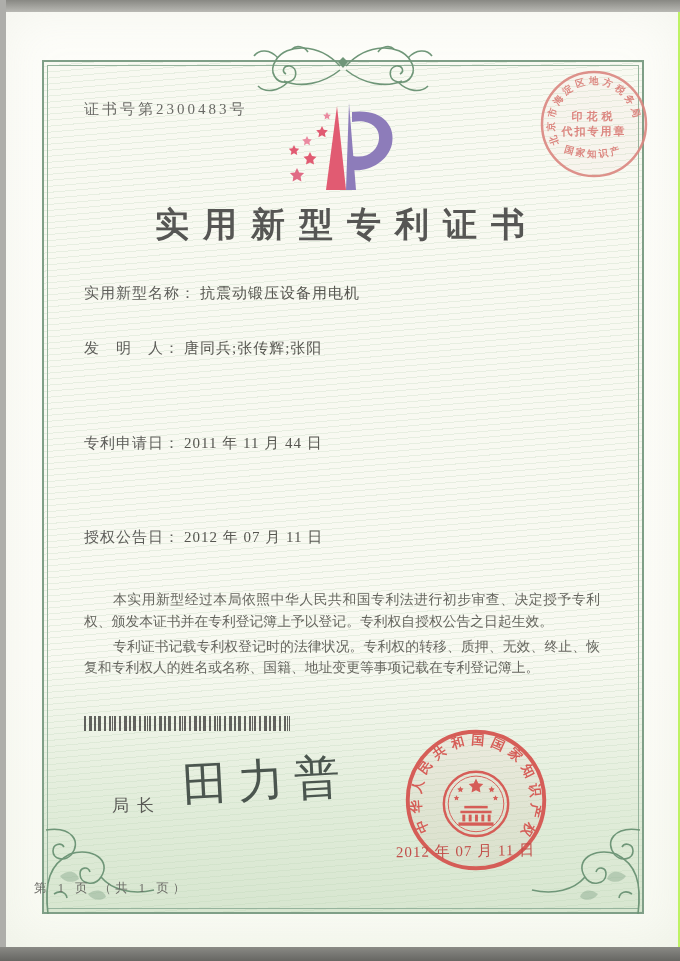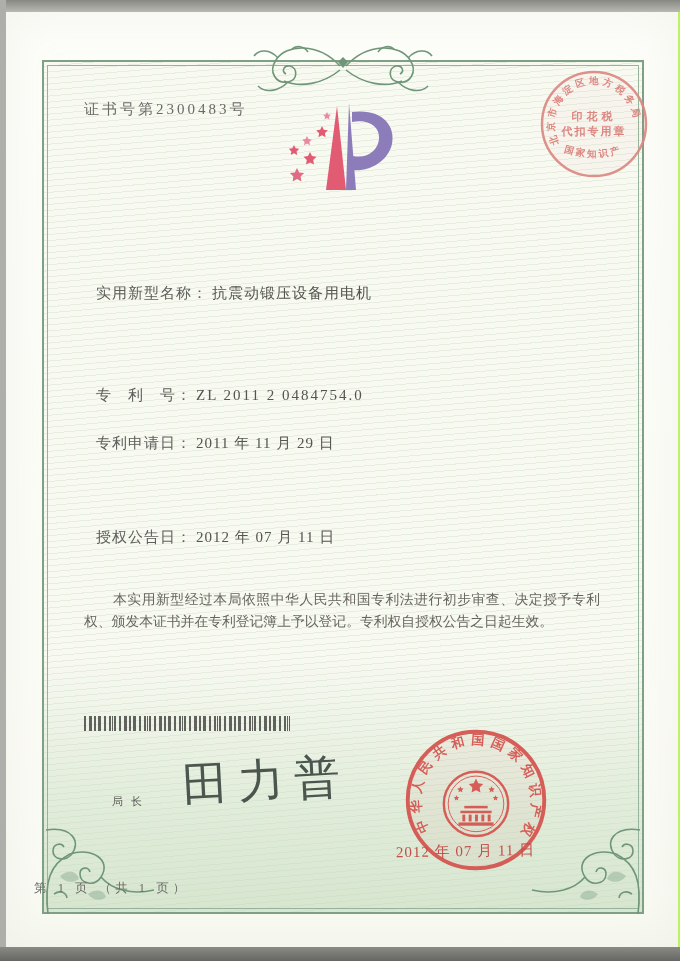--- a/index.html
+++ b/index.html
@@ -33,32 +33,32 @@
     border:2px solid #7f9f87;box-sizing:border-box;pointer-events:none;
   }
   .frame-border::after{
     content:"";position:absolute;inset:3px;border:1px solid #96b49d;
   }
   .ornament{position:absolute;}
   
   .cert-no{position:absolute;left:84px;top:100px;font-size:15px;letter-spacing:3px;color:#6a6a66;}
   .title{position:absolute;left:0;top:202px;width:100%;text-align:center;
     font-size:34px;font-weight:600;letter-spacing:14px;padding-left:14px;box-sizing:border-box;color:#565654;}
-  .field-row{position:absolute;left:84px;font-size:15px;color:#5d5d59;letter-spacing:1px;white-space:nowrap;margin-left:12px;}
+  .field-row{position:absolute;left:84px;font-size:15px;color:#5d5d59;letter-spacing:1px;white-space:nowrap;}
   .field-label{color:#5d5d59;}
   .field-value{margin-left:4px;color:#55554f;}
   .f0{top:284px}.f1{top:339px}.f2{top:386px}.f3{top:434px}.f4{top:481px}.f5{top:528px}
   .paras{position:absolute;left:84px;top:556px;width:516px;color:#66665f;
     font-size:13.8px;line-height:1.58;text-align:justify;margin-top:33px;}
   .paras p{margin:0 0 3px 0;text-indent:2.1em;}
   .barcode{position:absolute;left:84px;top:716px;width:206px;height:15px;opacity:.78;
     background-image:
       repeating-linear-gradient(90deg,#3a3a38 0 2px,transparent 2px 5px),
       repeating-linear-gradient(90deg,#3a3a38 0 1px,transparent 1px 7px);}
-  .signer-role{position:absolute;left:112px;top:794px;font-size:11px;letter-spacing:8px;color:#5a5a56;}
+  .signer-role{position:absolute;left:112px;top:794px;font-size:17px;letter-spacing:8px;color:#5a5a56;}
   .signature{position:absolute;left:182px;top:750px;font-size:46px;color:#4b564f;
     letter-spacing:10px;transform:rotate(-3deg);font-weight:500;}
   .seal-svg{position:absolute;left:398px;top:722px;opacity:.93;}
   .seal-date{position:absolute;left:396px;top:842px;font-size:15px;color:#c24f4a;
     letter-spacing:1px;transform:rotate(-1deg);white-space:nowrap;}
   .stamp-svg{position:absolute;left:534px;top:64px;opacity:.9;}
   .logo-svg{position:absolute;left:280px;top:86px;}
   .footer{position:absolute;left:0;top:880px;width:100%;text-align:left;
     font-size:12.5px;letter-spacing:4px;color:#6b6b66;margin-left:34px;}
 </style>
@@ -138,36 +138,38 @@
     <text font-size="9.5" fill="#d97a74" letter-spacing="3.5" font-weight="bold">
       <textPath href="#taxArcTop" startOffset="4">北京市海淀区地方税务局</textPath>
     </text>
     <text x="60" y="56" text-anchor="middle" font-size="11" letter-spacing="4" fill="#d97a74" font-weight="bold">印花税</text>
     <text x="60" y="71" text-anchor="middle" font-size="11" letter-spacing="2" fill="#d97a74" font-weight="bold">代扣专用章</text>
     <text font-size="9.5" fill="#d97a74" letter-spacing="2.5" font-weight="bold">
       <textPath href="#taxArcBottom" startOffset="4">国家知识产权局</textPath>
     </text>
   </svg>
 
+  <div class="title">实用新型专利证书</div>
 
   <div class="field-row f0">
     <span class="field-label">实用新型名称：</span><span class="field-value">抗震动锻压设备用电机</span>
   </div>
-  <div class="field-row f2">
-    <span class="field-label">专　利　号：</span><span class="field-value" style="letter-spacing:2px;">ZL 2011 2 0484754.0</span>
+  <div class="field-row f1">
+    <span class="field-label">发　明　人：</span><span class="field-value">唐同兵;张传辉;张阳</span>
   </div>
   <div class="field-row f3">
-    <span class="field-label">专利申请日：</span><span class="field-value">2011 年 11 月 29 日</span>
+    <span class="field-label">专利申请日：</span><span class="field-value">2011 年 11 月 44 日</span>
   </div>
   <div class="field-row f5">
     <span class="field-label">授权公告日：</span><span class="field-value">2012 年 07 月 11 日</span>
   </div>
 
   <div class="paras">
     <p>本实用新型经过本局依照中华人民共和国专利法进行初步审查、决定授予专利权、颁发本证书并在专利登记簿上予以登记。专利权自授权公告之日起生效。</p>
+    <p>专利证书记载专利权登记时的法律状况。专利权的转移、质押、无效、终止、恢复和专利权人的姓名或名称、国籍、地址变更等事项记载在专利登记簿上。</p>
   </div>
 
   <div class="barcode"></div>
 
   <div class="signer-role">局长</div>
   <div class="signature">田力普</div>
 
   <svg class="seal-svg" width="156" height="156" viewBox="0 0 160 160">
     <defs>
       <path id="sealRing" d="M 33.3,112.7 A 57,57 0 1,1 126.7,112.7"></path>

